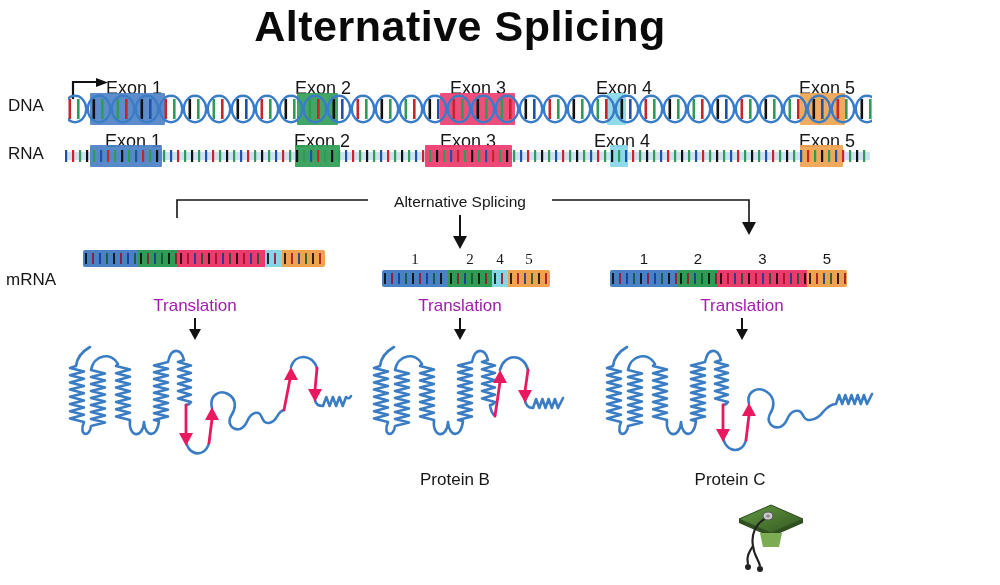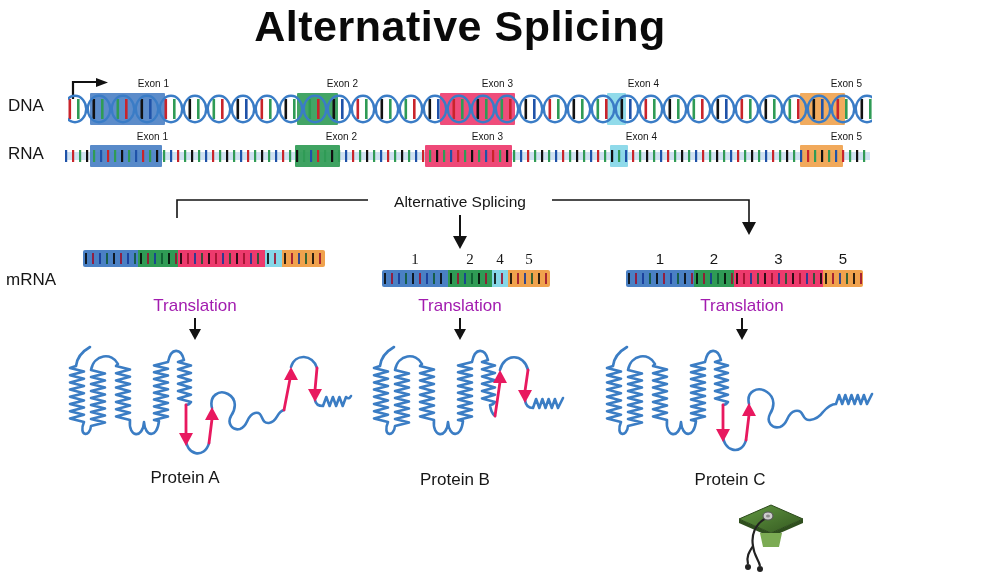--- a/index.html
+++ b/index.html
@@ -1,21 +1,21 @@
 <!DOCTYPE html>
 <html><head>
 <meta charset="utf-8">
 <style>
   html,body{margin:0;padding:0;background:#fff;}
   #stage{position:relative;width:1000px;height:585px;background:#fff;overflow:hidden;
          font-family:"Liberation Sans", sans-serif;color:#111;}
   .abs{position:absolute;}
   #title{left:0;top:2px;width:920px;text-align:center;font-size:43px;font-weight:bold;color:#0a0a0a;letter-spacing:.5px;}
   .strand-label{font-size:17px;color:#161616;}
-  .exon-label{width:70px;text-align:right;font-size:10px;color:#161616;}
+  .exon-label{width:70px;text-align:center;font-size:18px;color:#161616;}
   .num{display:inline-block;text-align:center;font-size:15px;color:#161616;}
   .mrna-nums{height:20px;white-space:nowrap;}
   .mrna-strip{display:flex;height:17px;border-radius:2px;overflow:hidden;}
   .seg{position:relative;height:100%;}
   .seg .tk{position:absolute;left:2px;right:1px;top:3px;bottom:3px;
     background-image:linear-gradient(90deg, rgba(0,0,0,.80) 0 2px, transparent 2px 7px,
       rgba(155,15,45,.85) 7px 9px, transparent 9px 14px,
       rgba(20,55,150,.85) 14px 16px, transparent 16px 21px,
       rgba(10,85,45,.8) 21px 23px, transparent 23px 28px);
     background-size:28px 100%;background-repeat:repeat-x;}
@@ -133,21 +133,21 @@
           <div class="tk"></div>
         </div>
         <div class="seg" style="width: 16px; background: rgb(133, 215, 232);">
           <div class="tk"></div>
         </div>
         <div class="seg" style="width: 42px; background: rgb(240, 162, 77);">
           <div class="tk"></div>
         </div>
       </div>
     </div>
-  <div id="variant-2" class="abs" style="left:626px;top:250px;">
+  <div id="variant-2" class="abs" style="left:610px;top:250px;">
       <div class="mrna-nums"><span class="num" style="width: 68px;">1</span><span class="num" style="width: 40px;">2</span><span class="num" style="width: 89px;">3</span><span class="num" style="width: 40px;">5</span></div>
       <div class="mrna-strip">
         <div class="seg" style="width: 68px; background: rgb(74, 128, 196);">
           <div class="tk"></div>
         </div>
         <div class="seg" style="width: 40px; background: rgb(47, 155, 85);">
           <div class="tk"></div>
         </div>
         <div class="seg" style="width: 89px; background: rgb(237, 58, 109);">
           <div class="tk"></div>
@@ -191,21 +191,20 @@
     </svg>
   <svg id="prot-2" class="abs" style="left:595px;top:342px;" width="290" height="125" viewBox="0 0 290 125">
       <path d="M32,5 C25,9 19,15 18,24 L12,26 L26.0,29.6 L12.0,33.2 L26.0,36.8 L12.0,40.4 L26.0,44.0 L12.0,47.6 L26.0,51.2 L12.0,54.8 L26.0,58.4 L12.0,62.0 L26.0,65.6 L12.0,69.2 L26.0,72.8 L12.0,76.4 L26.0,80.0 C20,94 32,96 33,84 L47.0,80.5 L33.0,77.0 L47.0,73.5 L33.0,70.0 L47.0,66.5 L33.0,63.0 L47.0,59.5 L33.0,56.0 L47.0,52.5 L33.0,49.0 L47.0,45.5 L33.0,42.0 L47.0,38.5 L33.0,35.0 L47.0,31.5 L33.0,28.0 C36,12 54,10 60,22 L58,24 L72.0,27.6 L58.0,31.2 L72.0,34.8 L58.0,38.4 L72.0,42.0 L58.0,45.6 L72.0,49.2 L58.0,52.8 L72.0,56.4 L58.0,60.0 L72.0,63.6 L58.0,67.2 L72.0,70.8 L58.0,74.4 L72.0,78.0 C70,96 85,97 86,80 C87,95 99,97 101,79 L96,78 L110.0,74.6 L96.0,71.2 L110.0,67.8 L96.0,64.4 L110.0,60.9 L96.0,57.5 L110.0,54.1 L96.0,50.7 L110.0,47.3 L96.0,43.9 L110.0,40.5 L96.0,37.1 L110.0,33.6 L96.0,30.2 L110.0,26.8 L96.0,23.4 L110.0,20.0 C113,5 123,6 126,18 L120,20 L133.0,23.6 L120.0,27.3 L133.0,30.9 L120.0,34.5 L133.0,38.2 L120.0,41.8 L133.0,45.5 L120.0,49.1 L133.0,52.7 L120.0,56.4 L133.0,60.0 Q131,63 128,63 " fill="none" stroke="#3b7dc4" stroke-width="2.6" stroke-linejoin="round" stroke-linecap="round"></path>
       <path d="M128,91 C127,110 147,114 151,98" fill="none" stroke="#3b7dc4" stroke-width="2.6" stroke-linejoin="round" stroke-linecap="round"></path>
       <path d="M154,62 C151,49 163,44 172,50 C181,56 179,66 175,72 C171,80 177,87 185,85 C194,82 191,71 200,69 C210,67 206,79 215,78 Q223,77 228,70 Q235,62 241,62 L244.1,53.0 L247.2,62.0 L250.3,53.0 L253.4,62.0 L256.5,53.0 L259.6,62.0 L262.7,53.0 L265.8,62.0 L268.9,53.0 L272.0,62.0 Q275,56 277,52" fill="none" stroke="#3b7dc4" stroke-width="2.6" stroke-linejoin="round" stroke-linecap="round"></path>
       <path d="M128,63 L128,88" fill="none" stroke="#e8195f" stroke-width="2.8" stroke-linecap="round"></path>
       <path d="M151,98 L154,73" fill="none" stroke="#e8195f" stroke-width="2.8" stroke-linecap="round"></path>
       <polygon points="121,87 135,87 128,100" fill="#e8195f"></polygon>
       <polygon points="147,74 161,74 154,61" fill="#e8195f"></polygon>
     </svg>
-  <div class="abs protein-label" style="left:115px;top:468px;">Protein A</div>
   <div class="abs protein-label" style="left:385px;top:470px;">Protein B</div>
   <div class="abs protein-label" style="left:660px;top:470px;">Protein C</div>
 
   <div class="abs" style="left:737px;top:502px;width:255px;height:80px;">
     <svg class="abs" style="left:0;top:0;" width="70" height="80" viewBox="0 0 70 80">
       <defs>
         <linearGradient id="capg" x1="0" y1="0" x2="1" y2="1">
           <stop offset="0" stop-color="#639a43"></stop>
             <stop offset="1" stop-color="#33571f"></stop>
         </linearGradient>

